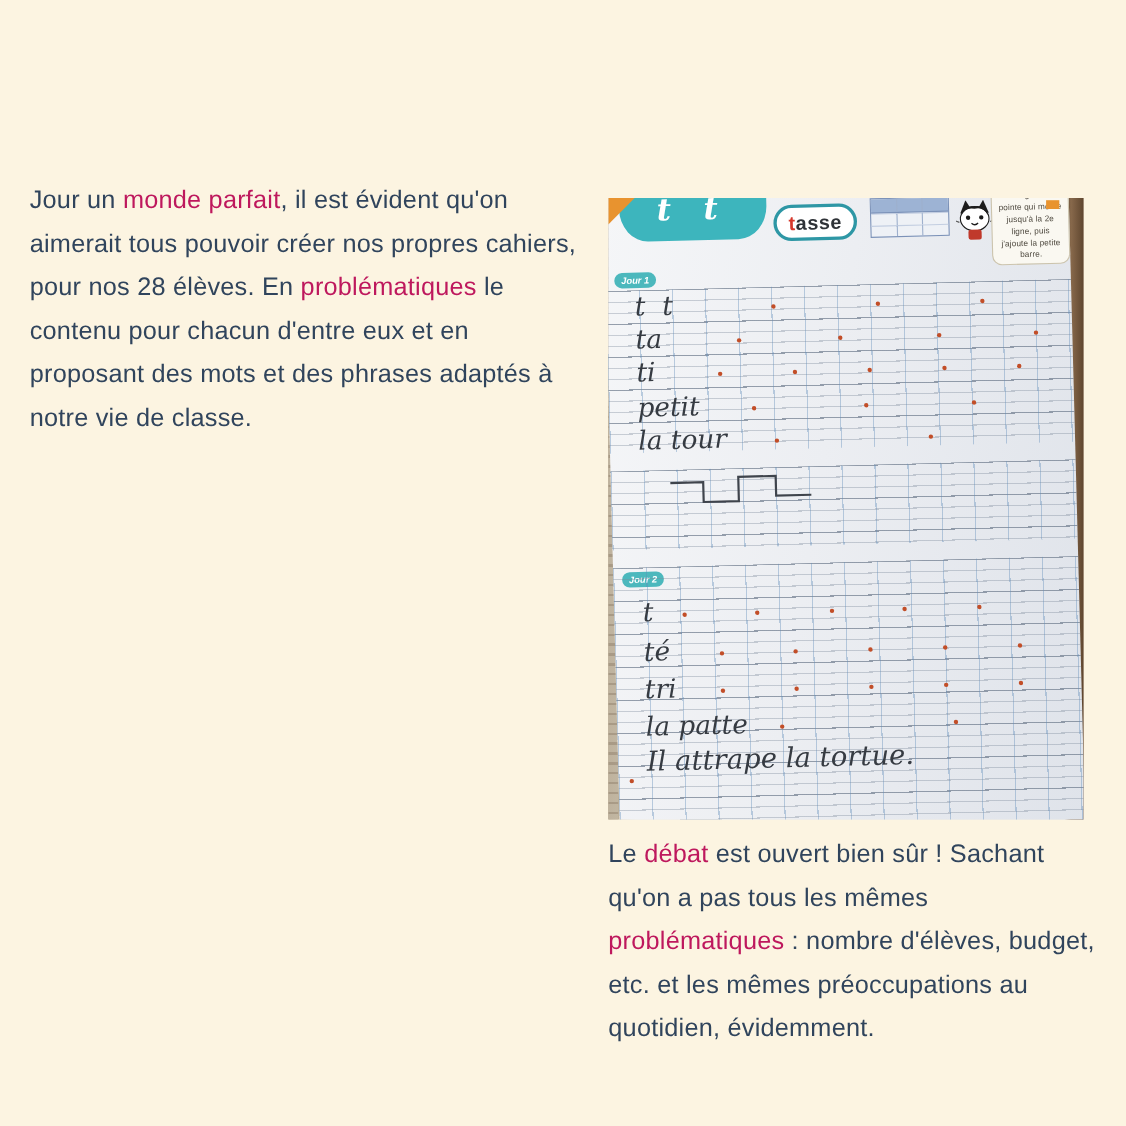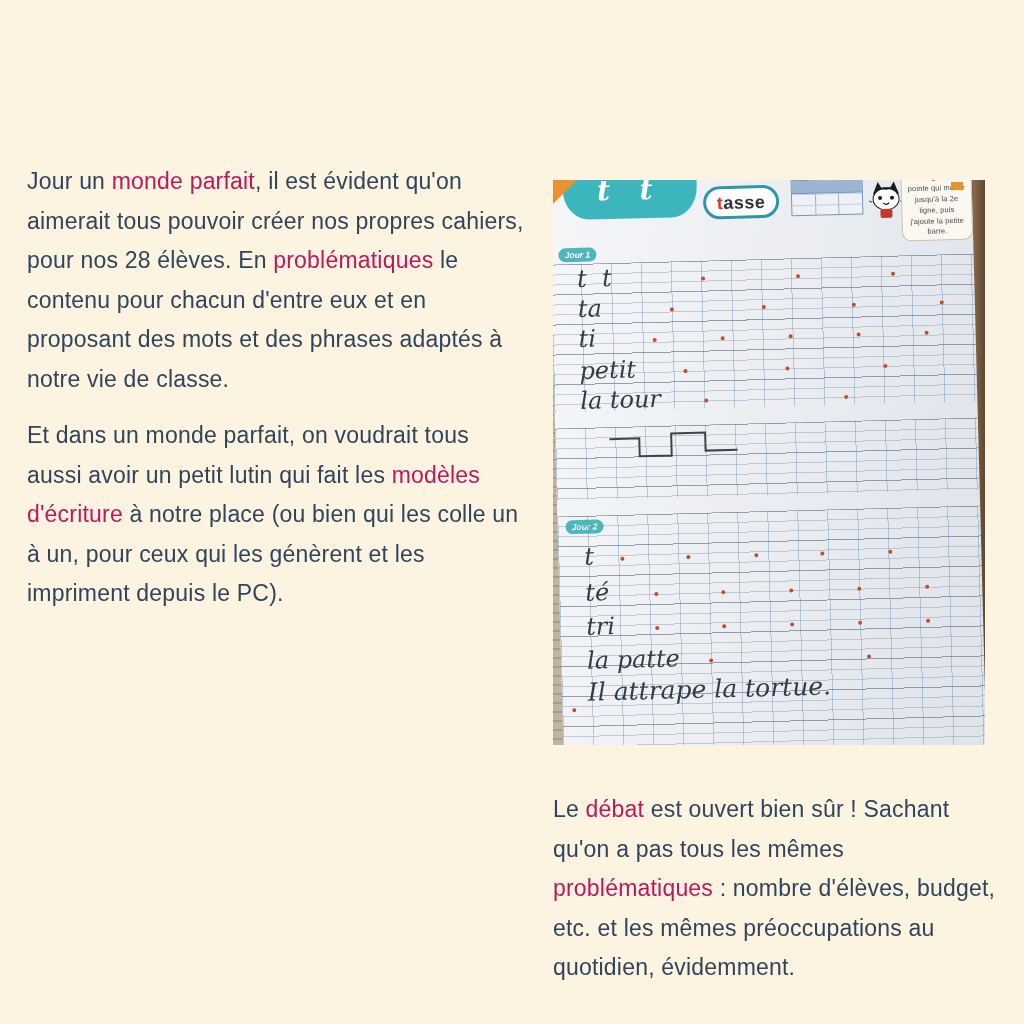--- a/index.html
+++ b/index.html
@@ -30,21 +30,21 @@
 
   
   .left-col {
     position:absolute; left:27px; top:162px; width:498px;
     color:#30445c; font-size:23px; line-height:39.5px; letter-spacing:.2px;
   }
   .left-col p { margin-bottom:17px; }
   .accent { color:#be185d; }
 
   .right-text {
-    position:absolute; left:553px; top:790px; width:452px;
+    position:absolute; left:553px; top:757px; width:452px;
     color:#30445c; font-size:23px; line-height:39.5px; letter-spacing:.2px;
   }
 
   
   .photo {
     position:absolute; left:553px; top:180px; width:432px; height:565px;
     overflow:hidden;
     background:linear-gradient(to right,#a5947d 0%, #b6a78f 2%, #d8d2c2 3%, #e8e8e6 6%, #e8e8e6 96%, #7a5f45 97%, #6b4f37 100%);
   }
   
@@ -138,21 +138,20 @@
   .crenel { position:absolute; left:54px; top:4px; }
 </style>
 </head>
 <body>
 
 <div class="title-wrap">
 </div>
 
 <div class="left-col">
   <p><span>Jour un </span><span class="accent">monde parfait</span><span>, il est évident qu'on aimerait tous pouvoir créer nos propres cahiers, pour nos 28 élèves. En </span><span class="accent">problématiques</span><span> le contenu pour chacun d'entre eux et en proposant des mots et des phrases adaptés à notre vie de classe.</span></p>
-  <p><span>Et dans un monde parfait, on voudrait tous aussi avoir un petit lutin qui fait les </span><span class="accent">modèles d'écriture</span><span> à notre place (ou bien qui les colle un à un, pour ceux qui les génèrent et les impriment depuis le PC).</span></p>
 </div>
 
 <div class="photo">
   <div class="page-edge-left"></div>
   <div class="wood-right"></div>
 
   <div class="page">
 
     <div class="blob"><span>t t</span></div>
 

